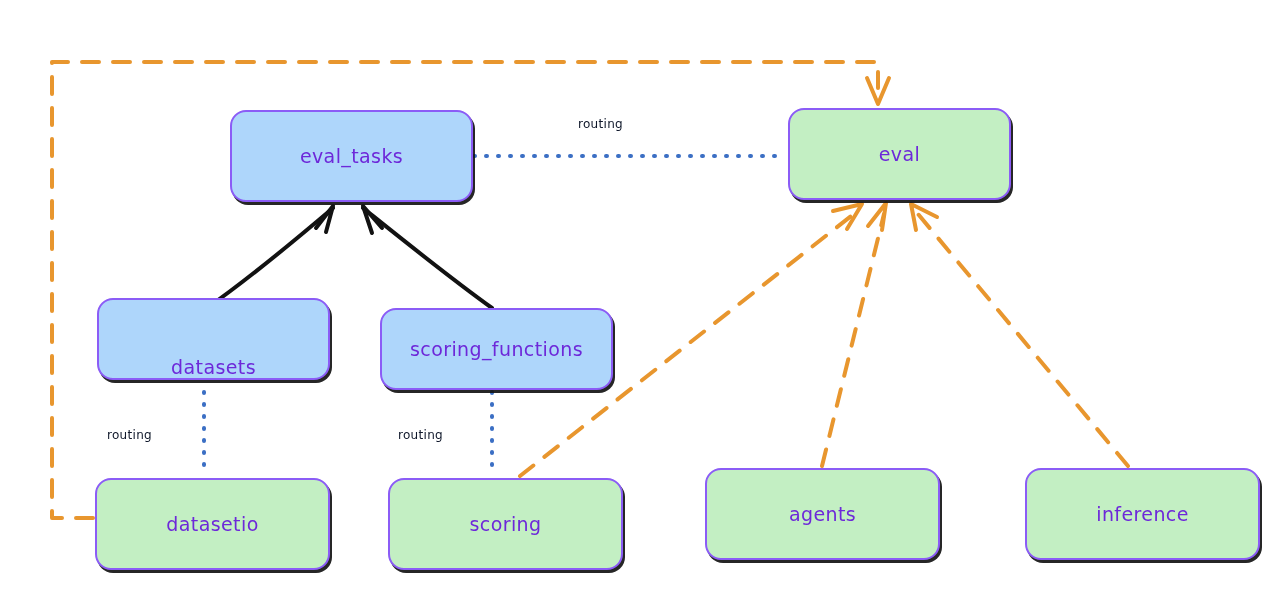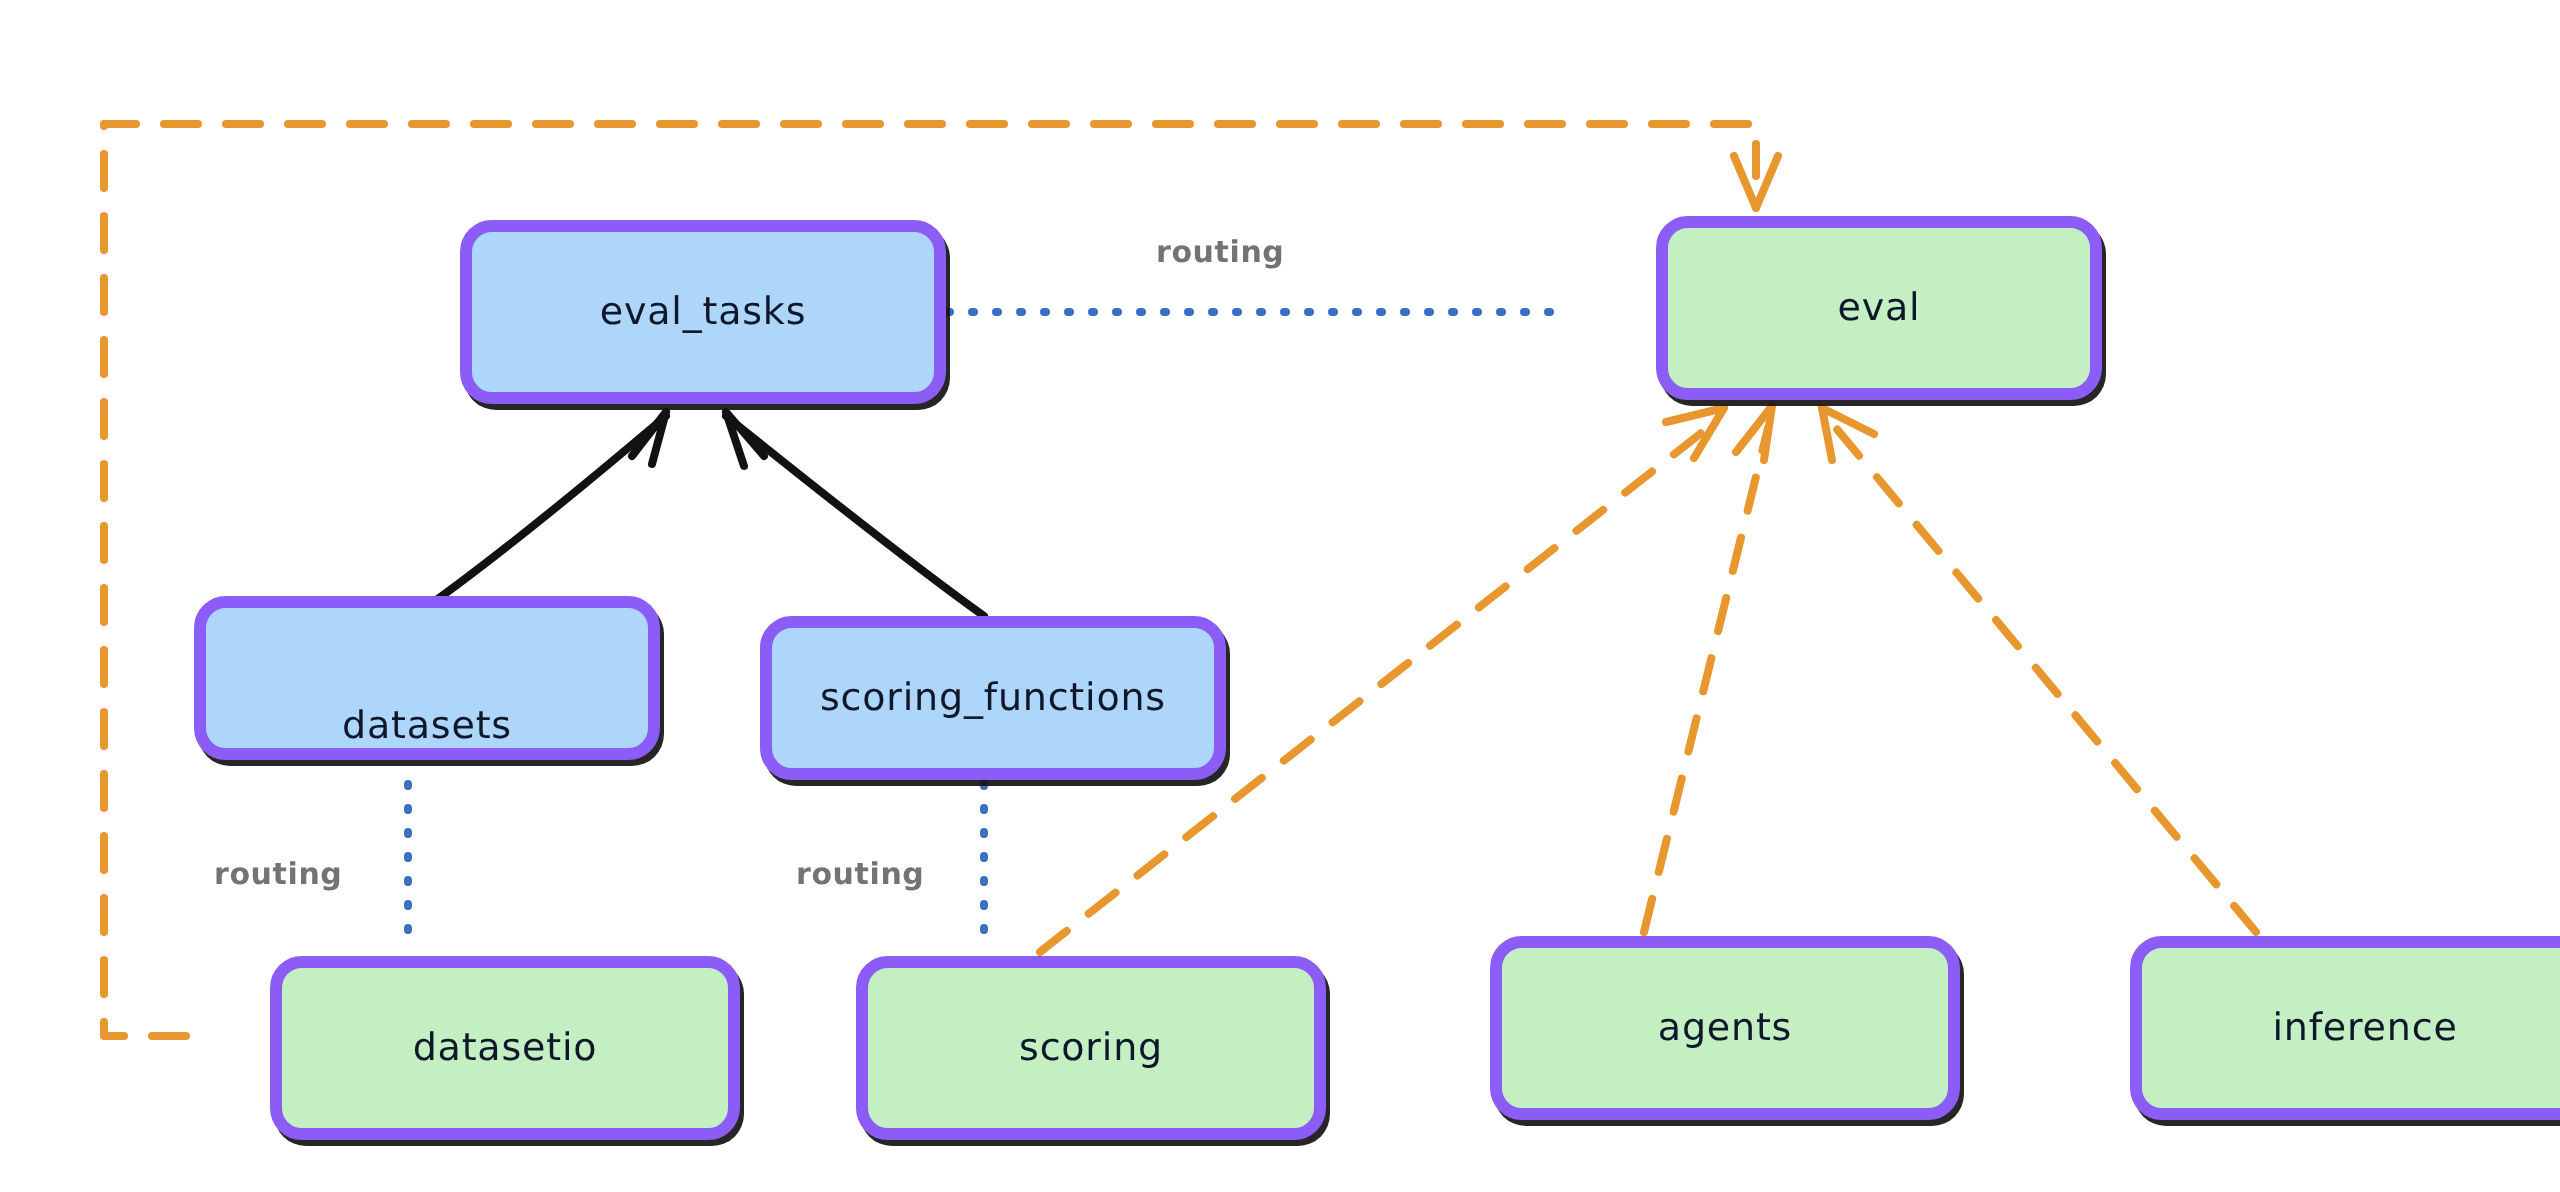--- a/index.html
+++ b/index.html
@@ -26,36 +26,36 @@
     top: 0;
     width: 1280px;
     height: 596px;
   }
   .node {
     position: absolute;
     box-sizing: border-box;
     display: flex;
     align-items: center;
     justify-content: center;
-    border: 6px solid #8b5cf6;
+    border: 2px solid #8b5cf6;
     border-radius: 16px;
     box-shadow: 2px 3px 0 0 rgba(20,20,20,0.92);
     font-size: 19px;
     letter-spacing: 0.4px;
-    color: #0f172a;
+    color: #6d28d9;
     user-select: none;
   }
   .node.blue  { background: #aed6fb; }
-  .node.green { background: #c3efc3; margin-left: 40px; }
+  .node.green { background: #c3efc3; }
   .node-label { pointer-events: none; }
   .edge-label {
     position: absolute;
-    color: #737373;
-    font-size: 15px;
-    font-weight: 700;
+    color: #0f172a;
+    font-size: 12px;
+    font-weight: 400;
     letter-spacing: 0.3px;
     white-space: nowrap;
     user-select: none;
   }
 </style>
 </head>
 <body>
 
 <div id="canvas">
 

